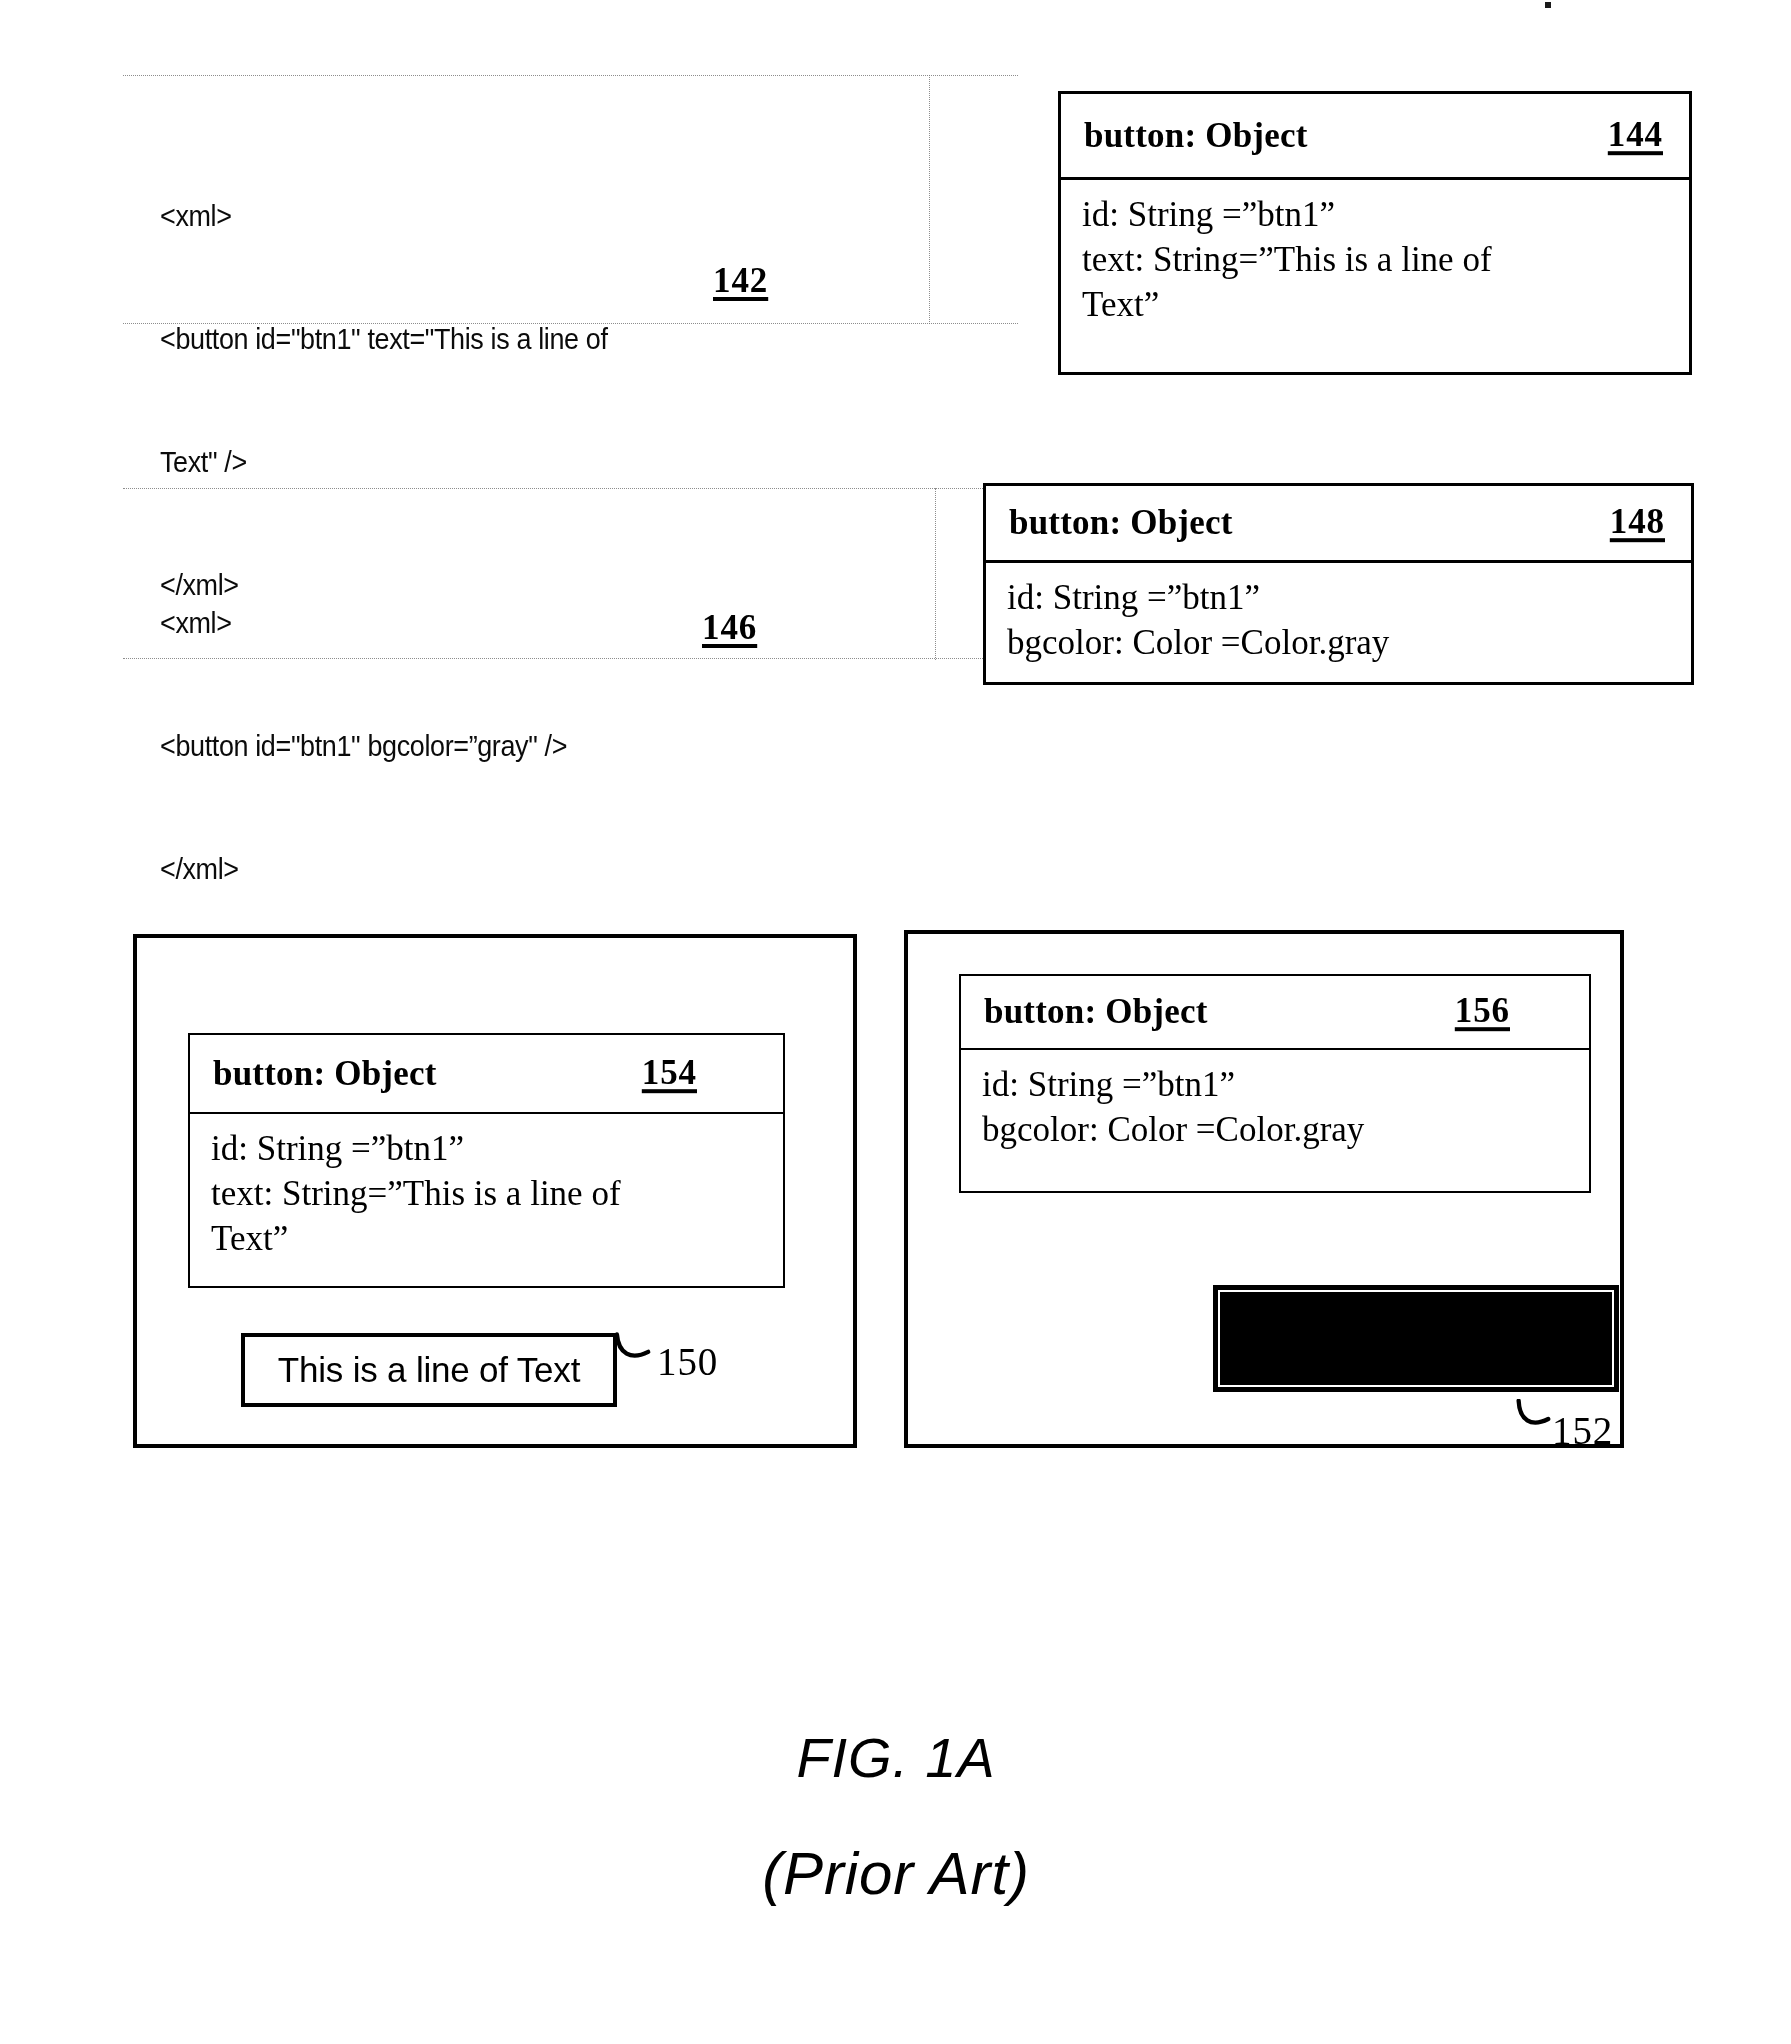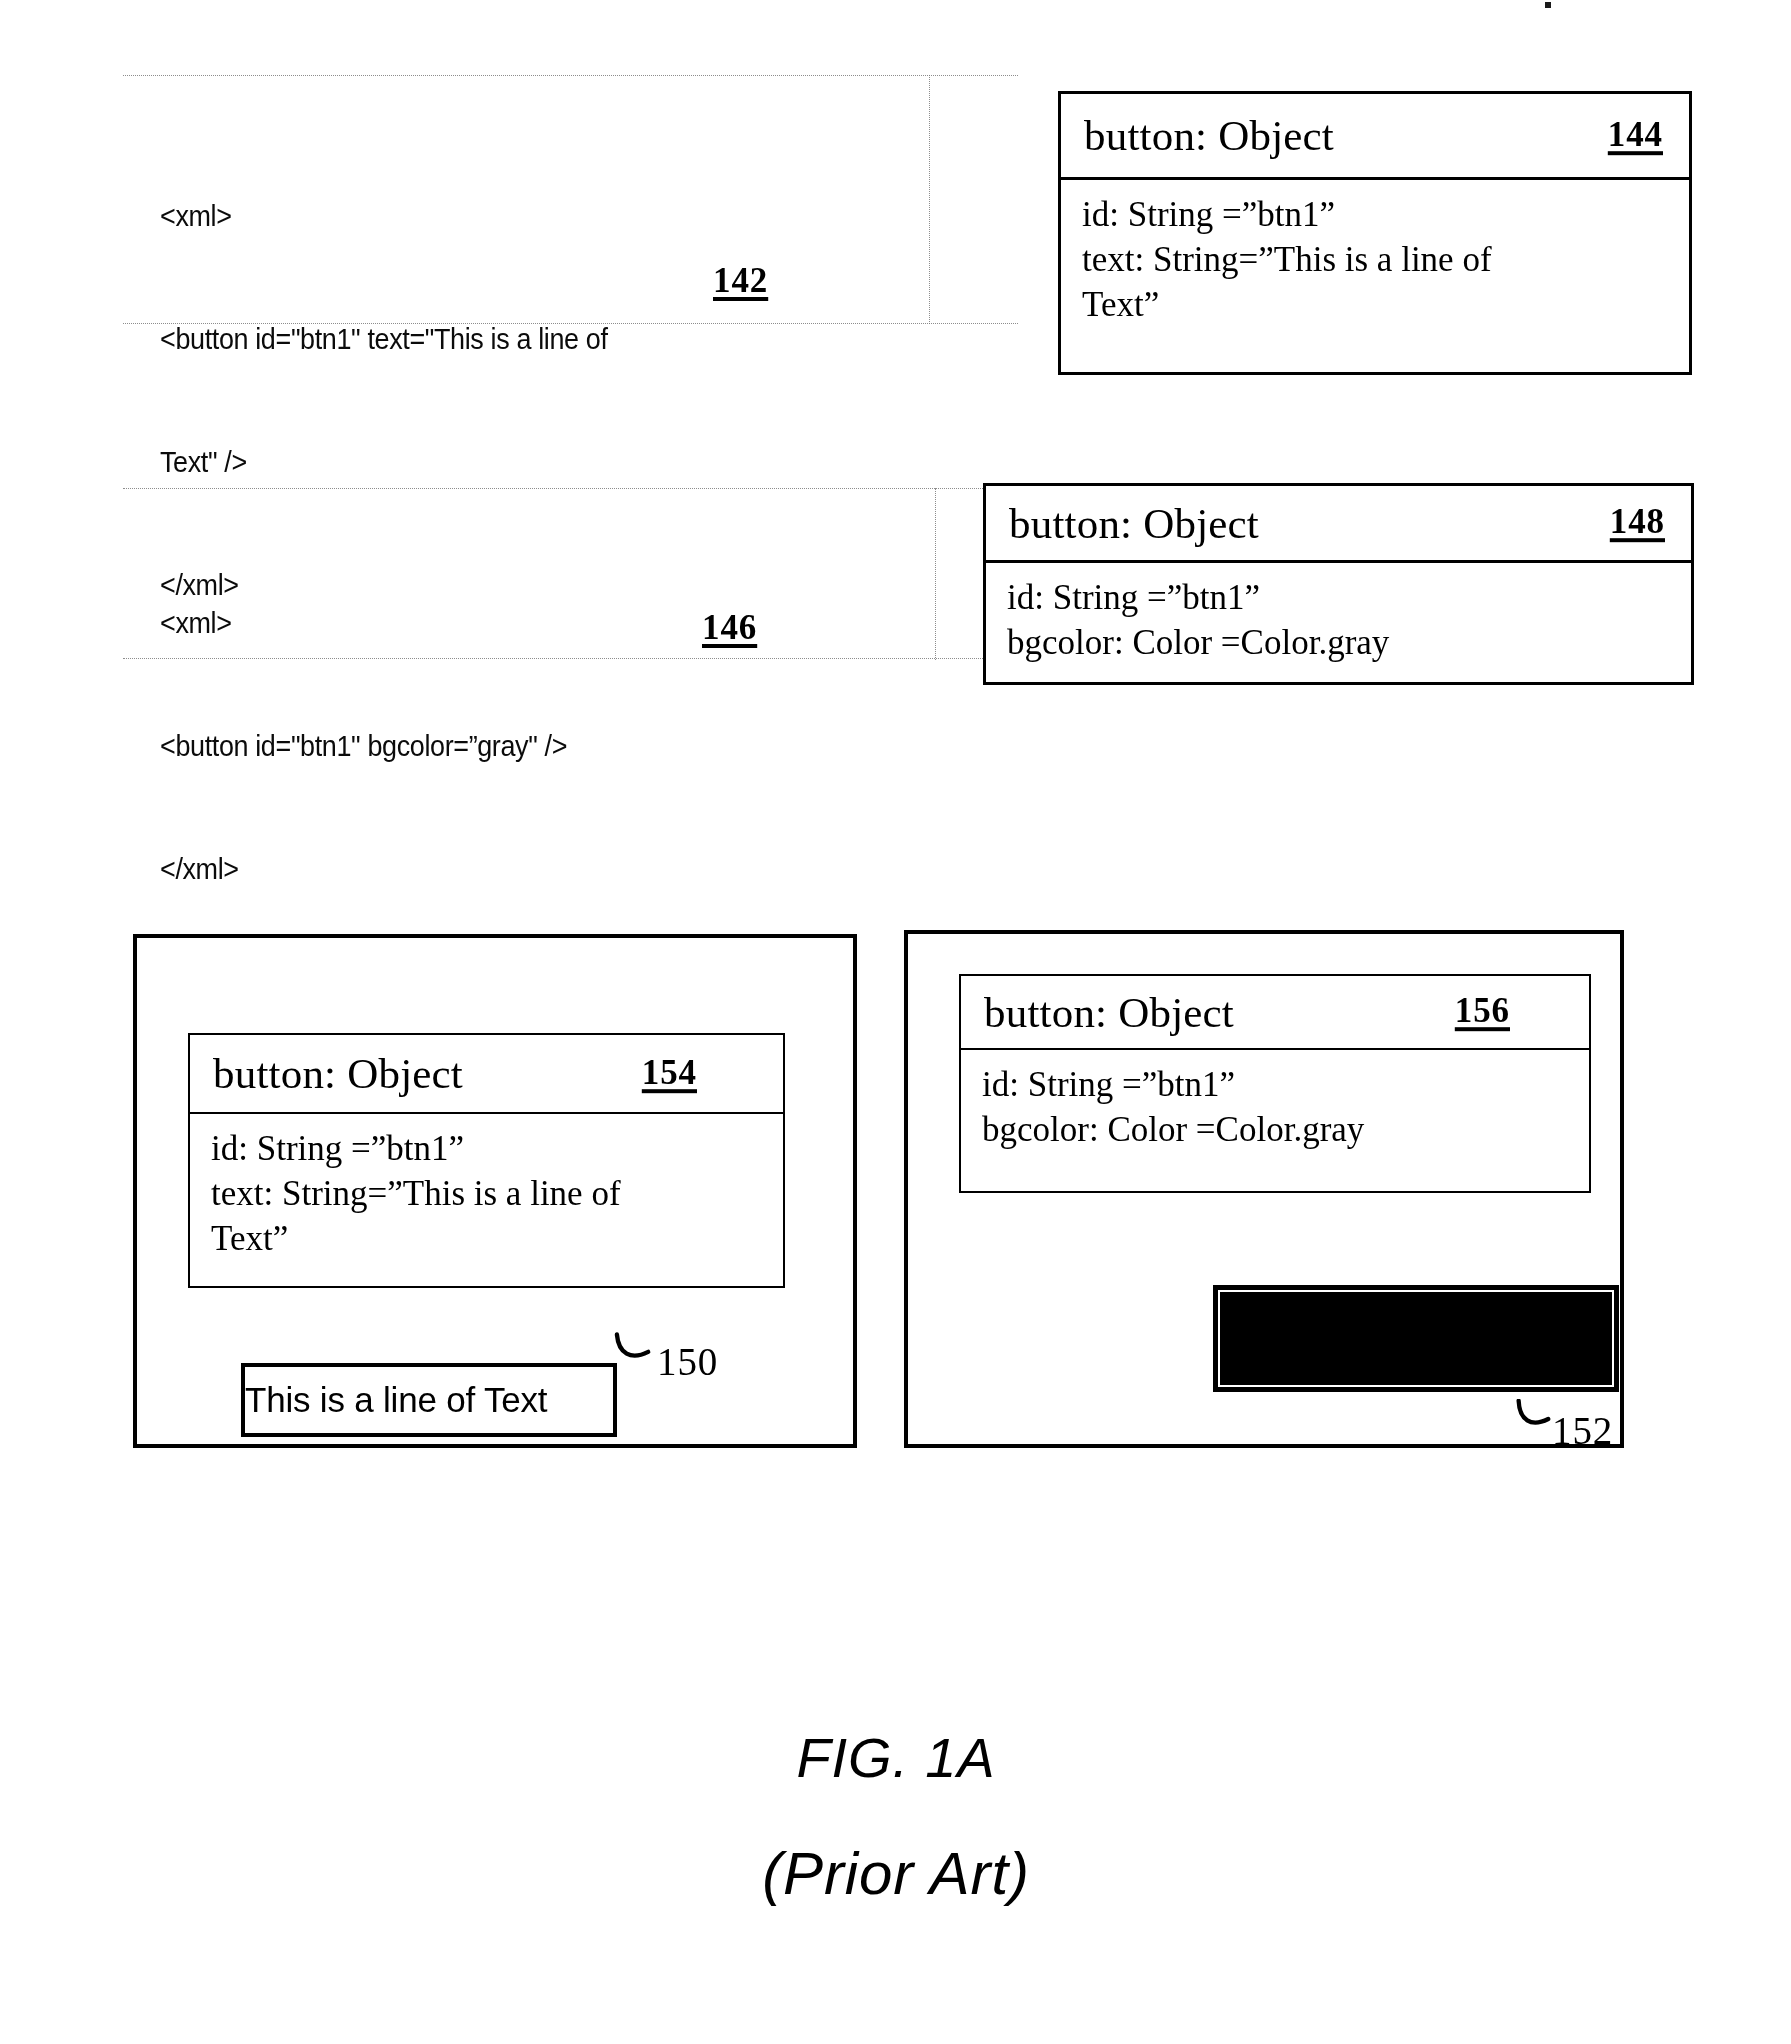--- a/index.html
+++ b/index.html
@@ -64,22 +64,22 @@
   }
   .obj-head {
     position: relative;
     border-bottom: 3.5px solid #000;
     box-sizing: border-box;
     display: flex;
     align-items: center;
     padding: 0 23px;
   }
   .obj-title {
-    font-weight: 400;
-    font-size: 43px;
+    font-weight: 700;
+    font-size: 35px;
     letter-spacing: 0.2px;
   }
   .obj-head .ref {
     position: absolute;
     right: 26px;
     top: 50%;
     transform: translateY(-52%);
   }
   .obj-body {
     padding: 12.3px 21px 14px 21px;
@@ -98,25 +98,25 @@
   }
 
   
   .widget-text-button {
     position: absolute;
     border: 4.4px solid #000;
     background: #fff;
     box-sizing: border-box;
     display: flex;
     align-items: center;
+    justify-content: center;
     font-family: "Liberation Sans", sans-serif;
     font-size: 35px;
     letter-spacing: -0.2px;
     color: #000;
-    margin-top: 30px;
   }
   .widget-gray-button {
     position: absolute;
     border: 3.5px solid #000;
     background: #000;
     box-sizing: border-box;
     outline: 2.6px solid #fff;
     outline-offset: -7px;
   }
 

